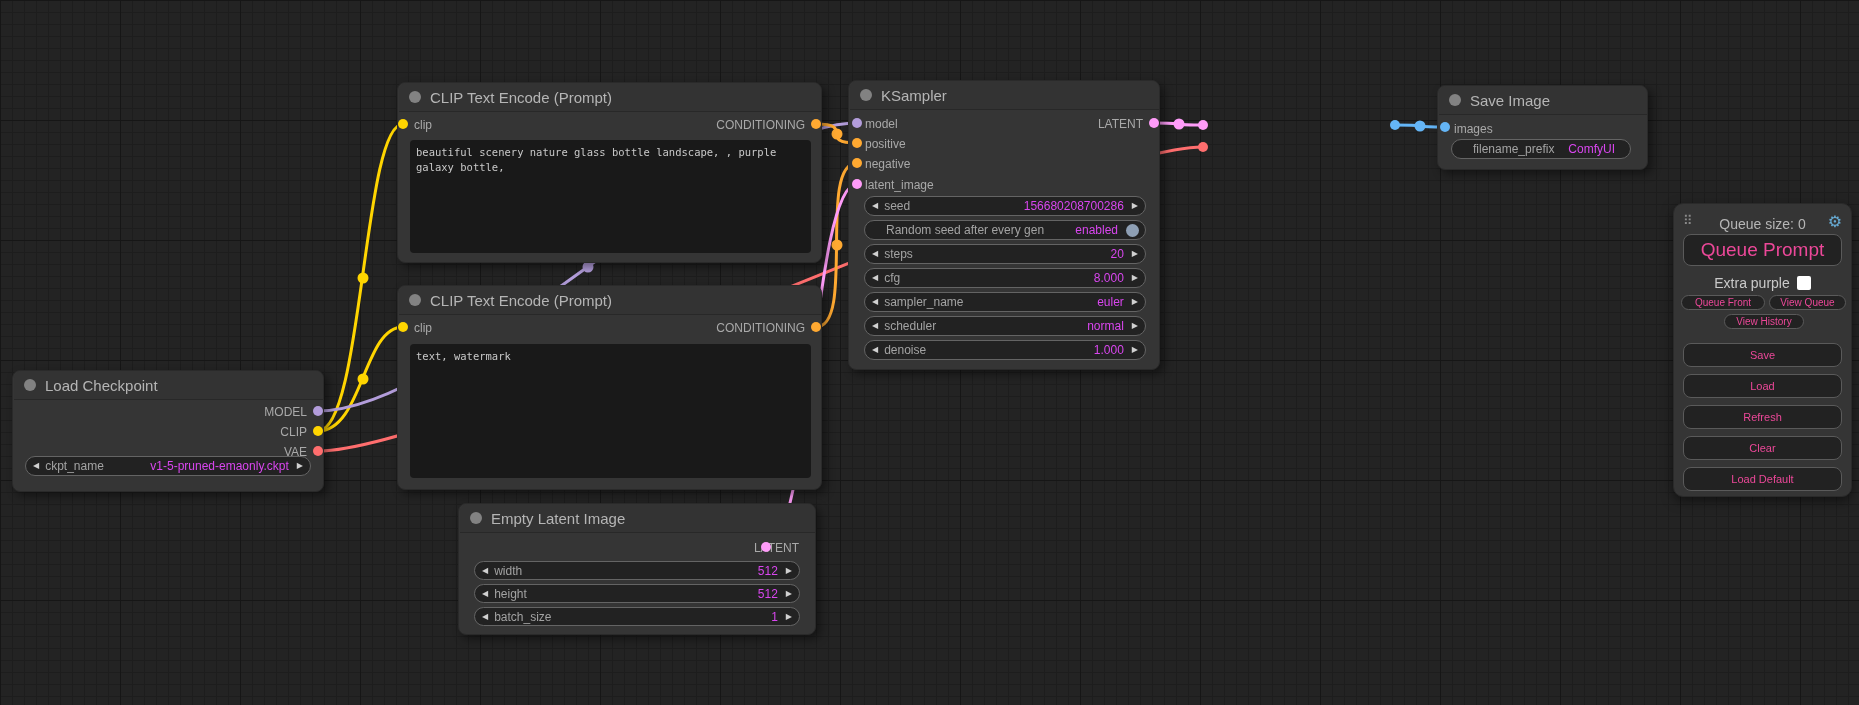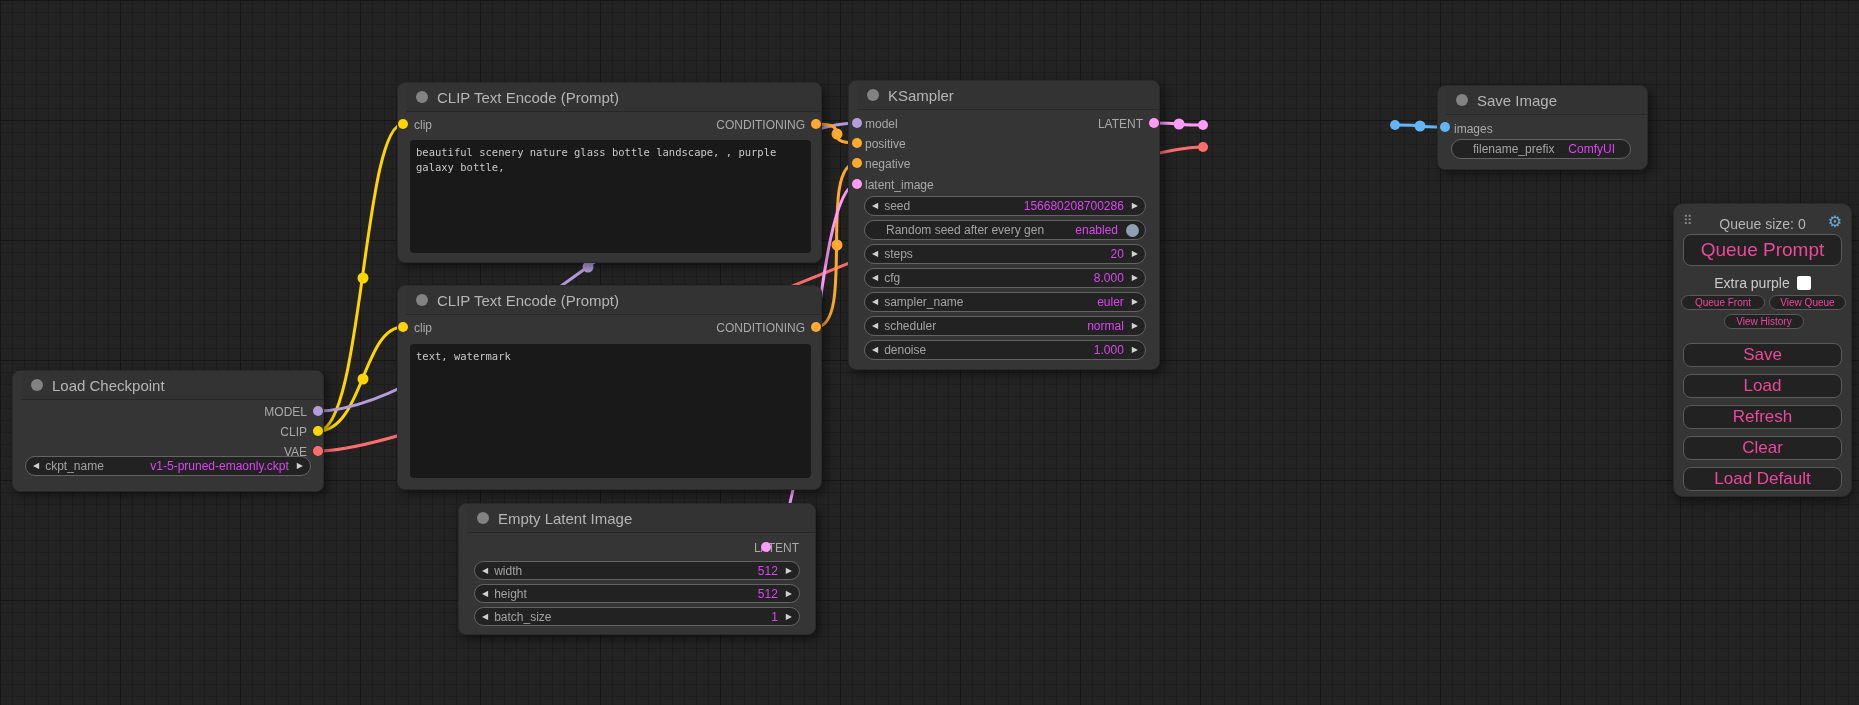--- a/index.html
+++ b/index.html
@@ -11,21 +11,21 @@
       linear-gradient(to right,#161616 1px,transparent 1px),
       linear-gradient(to bottom,#161616 1px,transparent 1px),
       linear-gradient(to right,#1d1d1d 1px,transparent 1px),
       linear-gradient(to bottom,#1d1d1d 1px,transparent 1px);
     background-size:120px 120px,120px 120px,12px 12px,12px 12px;
   }
   svg.wire-layer{position:absolute;left:0;top:0;z-index:1;pointer-events:none;}
   svg.port-layer{position:absolute;left:0;top:0;z-index:3;pointer-events:none;}
   .node{position:absolute;background:#353535;border-radius:8px;z-index:2;
         box-shadow:4px 4px 10px rgba(0,0,0,.45);border:1px solid #2a2a2a;box-sizing:border-box;}
-  .node-header{position:absolute;top:0;left:8px;right:0;height:29px;background:#333333;
+  .node-header{position:absolute;top:0;left:1px;right:0;height:29px;background:#333333;
         border-radius:7px 7px 0 0;display:flex;align-items:center;padding-left:10px;
         box-sizing:border-box;border-bottom:1px solid #282828;}
   .title-dot{width:12px;height:12px;border-radius:50%;background:#828282;margin-right:9px;flex:none;}
   .node-title{font-size:15px;color:#b5b5b5;white-space:nowrap;}
   .port-row{position:absolute;font-size:12px;color:#a9a9a9;height:14px;line-height:14px;white-space:nowrap;}
   .port-row.in{left:16px;text-align:left;}
   .port-row.out{right:16px;text-align:right;}
   .widget{position:absolute;height:20px;background:#222222;border:1px solid #646464;
         border-radius:10px;display:flex;align-items:center;padding:0 7px;
         box-sizing:border-box;font-size:12px;cursor:pointer;white-space:nowrap;overflow:hidden;}
@@ -37,21 +37,21 @@
   .toggle-dot{width:13px;height:13px;border-radius:50%;flex:none;margin-right:-1px;}
   .textbox{position:absolute;background:#191919;border-radius:4px;color:#c9c9c9;
         font-family:"DejaVu Sans Mono",monospace;font-size:10.5px;line-height:15px;
         padding:5px 6px;white-space:pre-wrap;box-sizing:border-box;overflow:hidden;cursor:text;}
   .panel{position:absolute;left:1673px;top:203px;width:179px;height:294px;background:#353535;
         border-radius:10px;z-index:4;box-shadow:0 4px 12px rgba(0,0,0,.5);border:1px solid #2a2a2a;box-sizing:border-box;}
   .panel .btn{position:absolute;background:#222222;border:1px solid #5a5a5a;border-radius:8px;
         color:#ec4899;display:flex;align-items:center;justify-content:center;
         box-sizing:border-box;cursor:pointer;white-space:nowrap;}
   .btn-main{left:9px;right:9px;top:30px;height:32px;font-size:19px;}
-  .btn-big{left:9px;right:9px;height:24px;font-size:17px;}
+  .btn-big{left:9px;right:9px;height:24px;font-size:11px;}
   .btn-small{height:15px;font-size:10px;border-radius:9px;color:#c0c0c0;}
   .queue-size{position:absolute;top:12px;left:0;width:100%;text-align:center;font-size:14px;color:#b5b5b5;}
   .drag-handle{position:absolute;left:9px;top:10px;font-size:13px;color:#8a8a8a;line-height:13px;cursor:grab;}
   .gear{position:absolute;right:9px;top:10px;font-size:16px;line-height:16px;cursor:pointer;}
   .extra-row{position:absolute;top:71px;left:0;width:100%;display:flex;align-items:center;
         justify-content:center;font-size:14px;color:#c9c9c9;}
   .checkbox{width:14px;height:14px;background:#ffffff;border-radius:2px;margin-left:7px;cursor:pointer;}
 </style>
 </head>
 <body>

